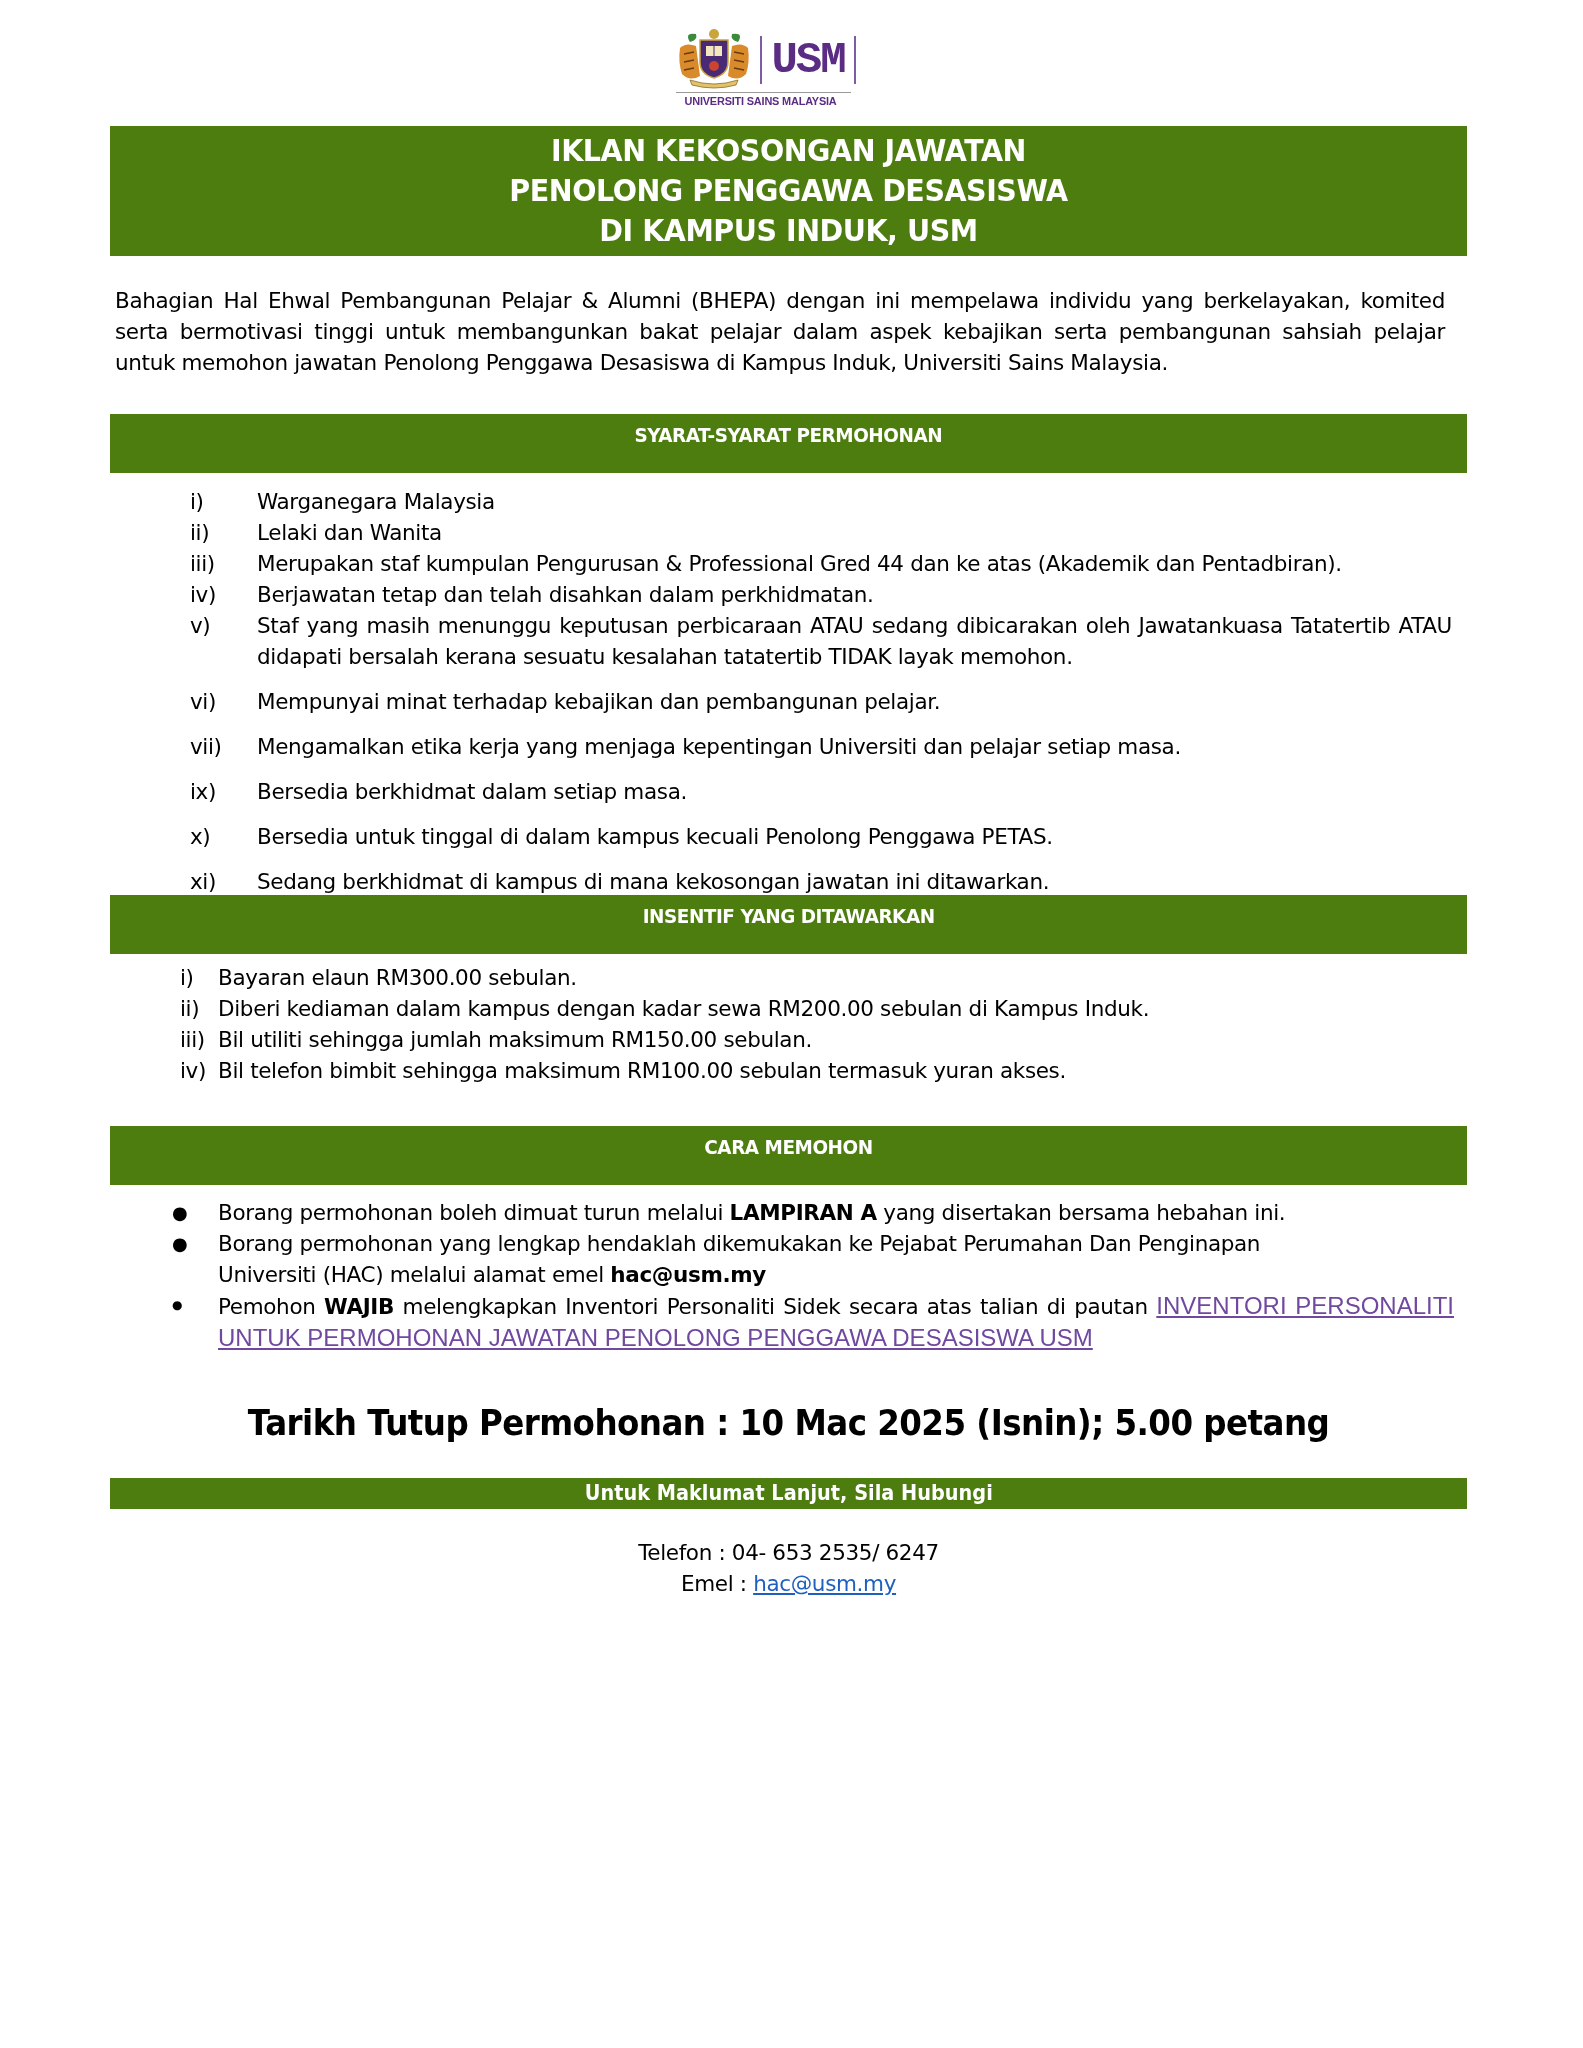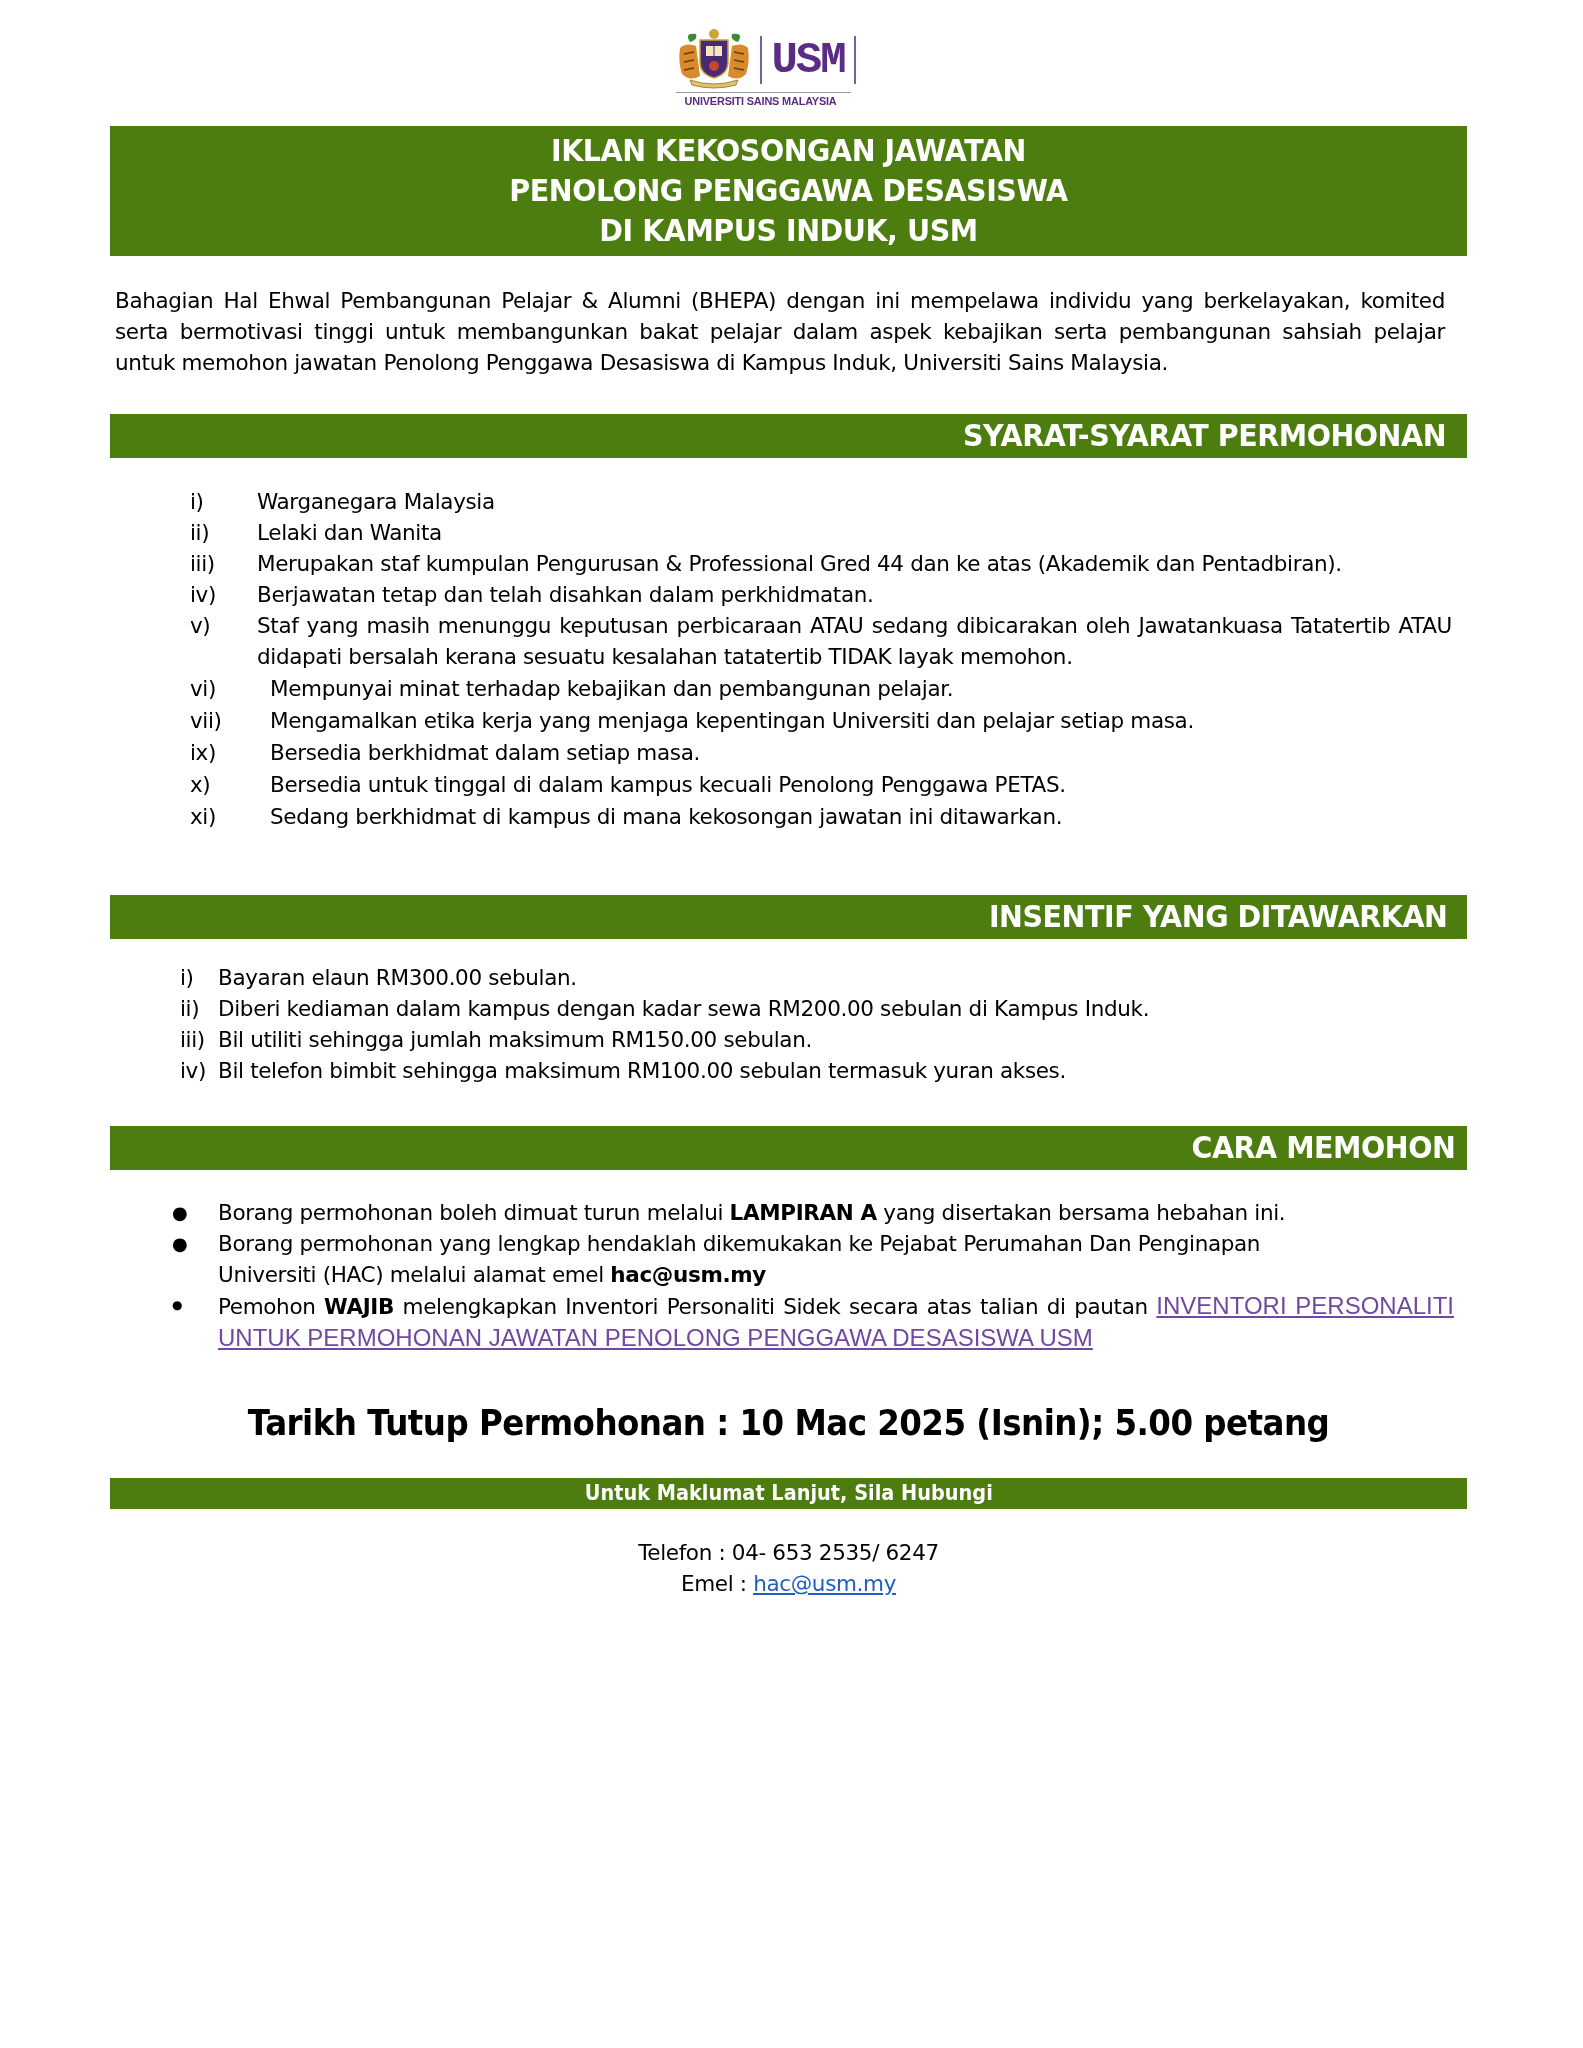--- a/index.html
+++ b/index.html
@@ -19,36 +19,36 @@
   .logo-text { position: absolute; left: 4px; top: 69px; width: 178px; text-align: center;
                font-family: "Liberation Sans", sans-serif; font-weight: bold; font-size: 11.5px;
                color: #5b2c83; letter-spacing: -0.2px; white-space: nowrap; transform: scaleX(0.95); transform-origin: left; }
 
   
   .bar { position: absolute; left: 110px; width: 1357px; background: #4d7c0f; color: #fff;
          font-family: "DejaVu Sans", sans-serif; font-weight: bold; text-align: center; }
   .title-bar { top: 126px; height: 130px; font-size: 31px; line-height: 40px; padding-top: 4px; box-sizing: border-box;
                letter-spacing: -0.5px; }
   .title-bar div { transform: scaleX(0.92); }
-  .sec-bar { height: 44px; font-size: 31px; line-height: 43px; letter-spacing: -0.5px; text-align: right; }
+  .sec-bar { height: 59px; font-size: 20px; line-height: 43px; letter-spacing: -0.5px; }
   .sec-bar span { display: inline-block; transform: scaleX(0.92); }
   .contact-bar { top: 1478px; height: 31px; font-size: 21px; line-height: 31px; }
   .contact-bar span { display: inline-block; transform: scaleX(0.92); }
 
   
   .intro { left: 115px; top: 285px; width: 1330px; font-size: 21.5px; line-height: 31px;
            text-align: justify; text-align-last: left; letter-spacing: -0.35px; }
 
   
   .list { font-size: 21.5px; letter-spacing: -0.35px; }
   .req-list { left: 190px; top: 486px; width: 1262px; }
   .req-row { display: flex; line-height: 31px; }
   .req-row .num { width: 67px; flex: 0 0 67px; }
   .req-row .txt { flex: 1; text-align: justify; }
-  .req-row.spaced { margin-top: 1px; gap: 13px; }
+  .req-row.spaced { margin-top: 14px; }
 
   .inc-list { left: 180px; top: 962px; width: 1200px; }
   .inc-row { display: flex; line-height: 31px; }
   .inc-row .num { width: 38px; flex: 0 0 38px; }
 
   .how-list { left: 172px; top: 1197px; width: 1282px; font-size: 21.5px; letter-spacing: -0.35px; }
   .how-row { display: flex; line-height: 31px; }
   .how-row .bul { width: 46px; flex: 0 0 46px; font-size: 18px; }
   .how-row .txt { flex: 1; text-align: justify; }
   .how-row b { font-weight: bold; }

